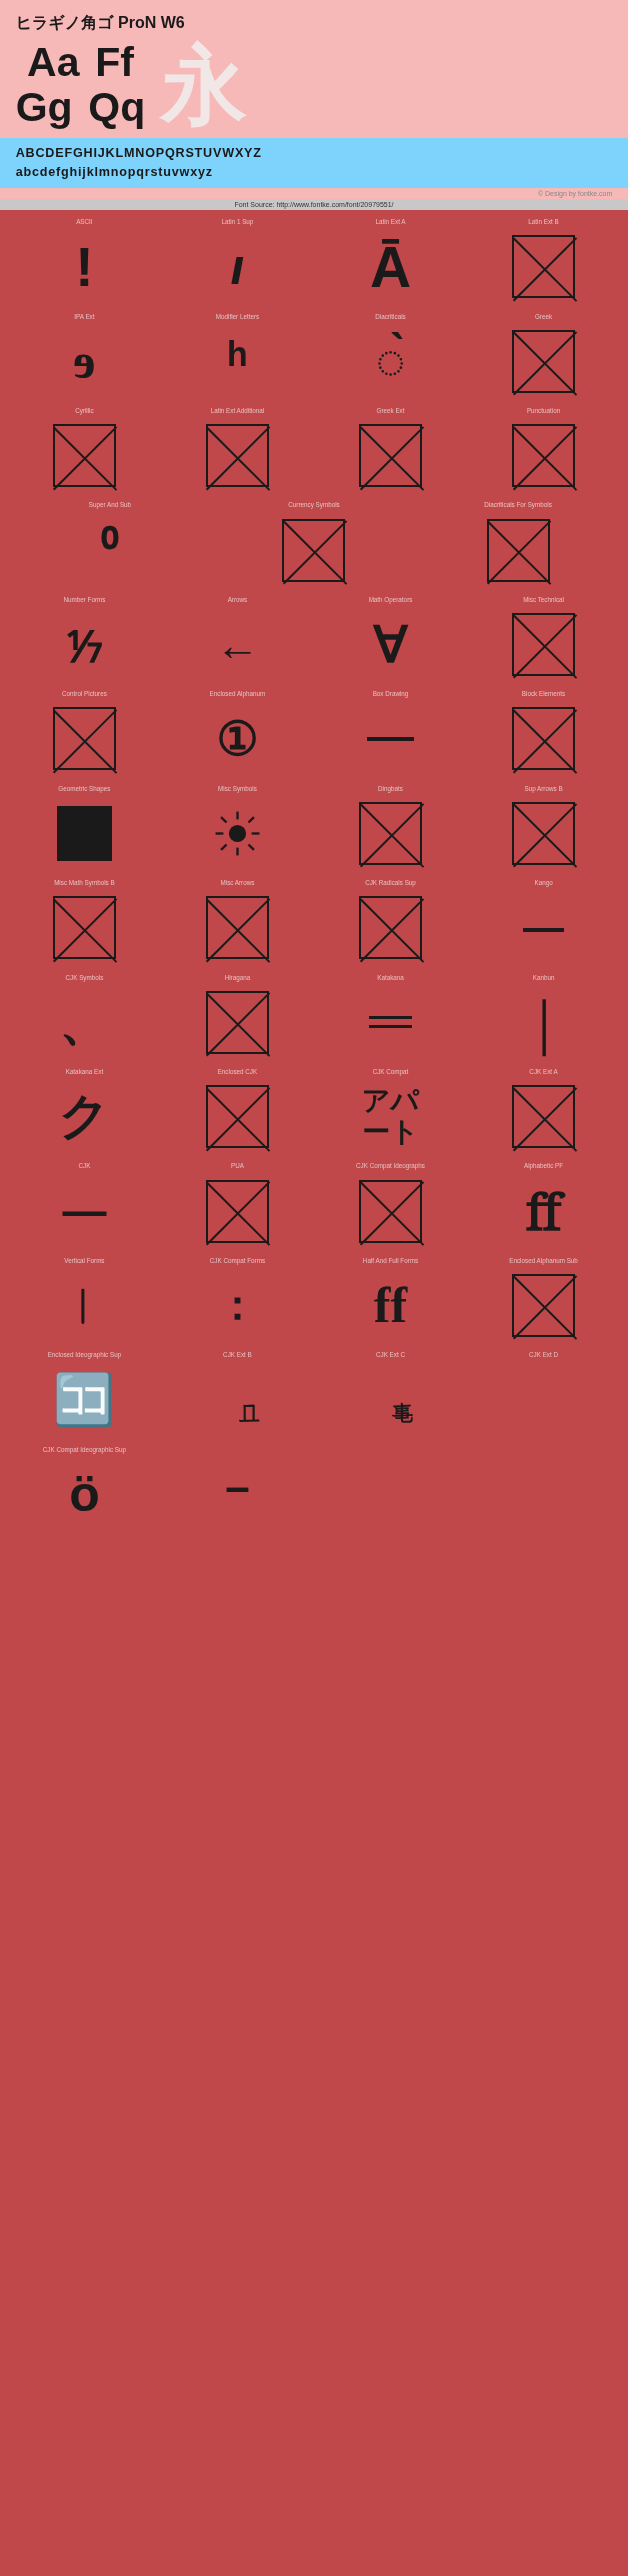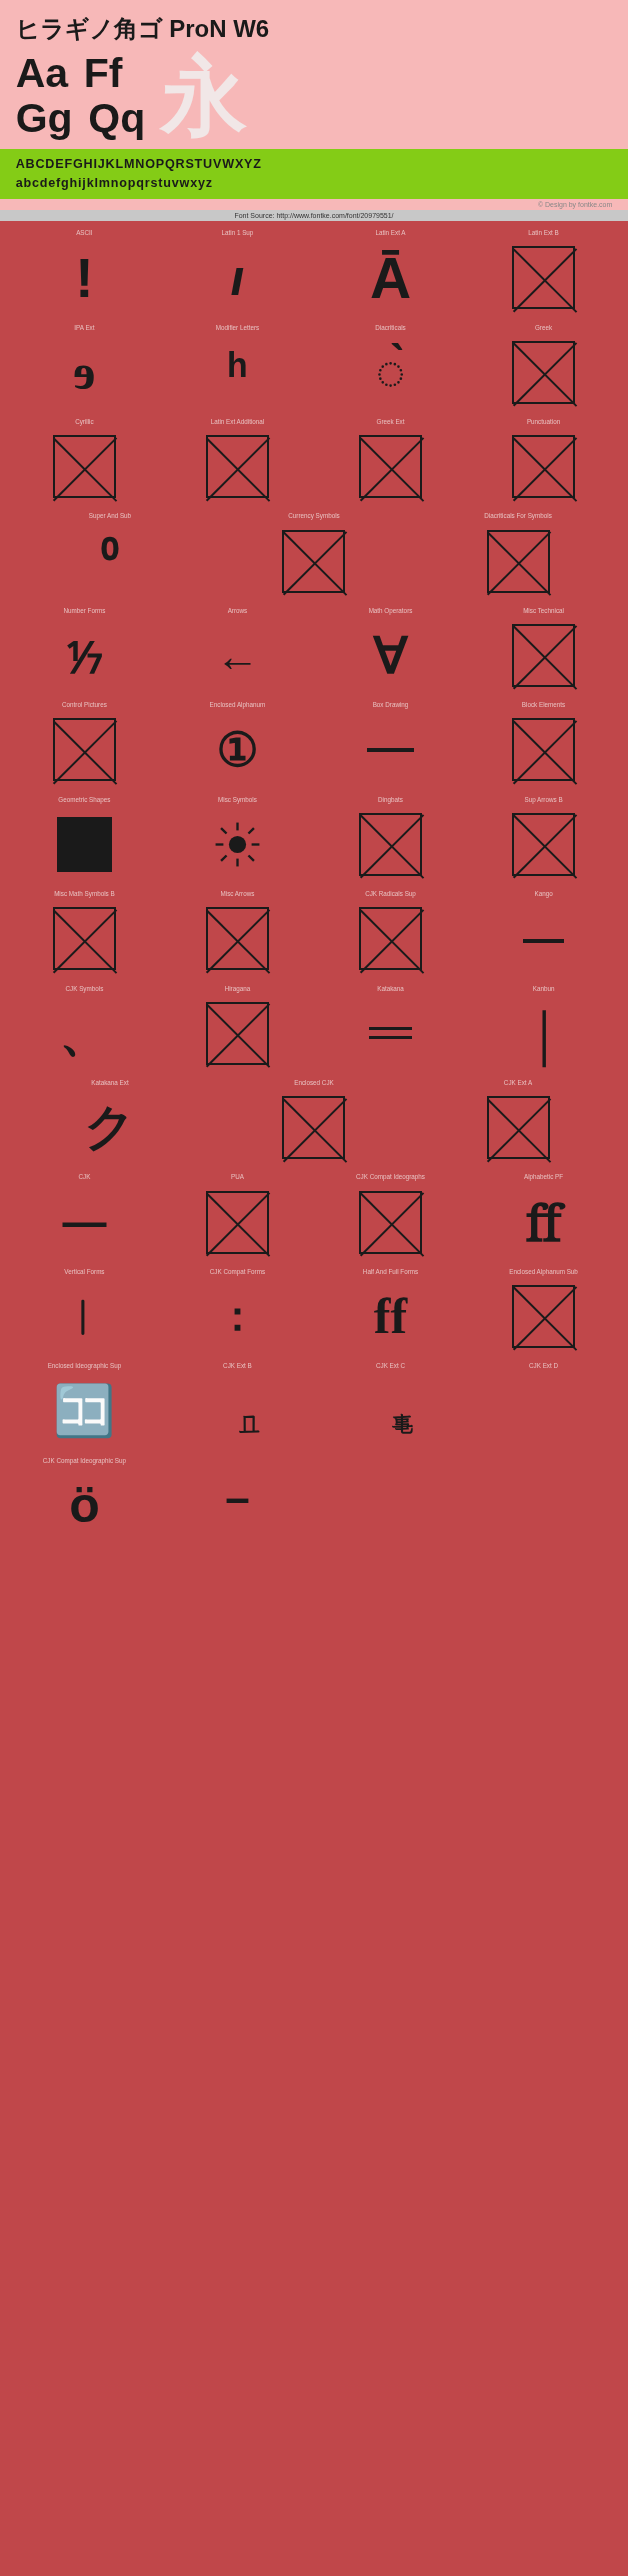--- a/index.html
+++ b/index.html
@@ -8,55 +8,56 @@
       background: #c0474a;
       font-family: Arial, sans-serif;
     }
 
     
     .header-section {
       background: #f7b8b8;
       padding: 12.6px 15.7px 0 15.7px;
     }
     .font-title {
-      font-size: 24px;
+      font-size: 16px;
       font-weight: bold;
       color: #1a1a1a;
       margin-bottom: 6.3px;
       font-family: Arial, sans-serif;
     }
     .preview-chars {
       display: flex;
       align-items: center;
       gap: 15.7px;
       padding-bottom: 7.9px;
     }
     .preview-left {
       display: flex;
       flex-direction: column;
     }
     .preview-row {
       display: flex;
       gap: 15.7px;
+      justify-content: center;
     }
     .char-preview {
       font-size: 41px;
       font-weight: 900;
       color: #1a1a1a;
       line-height: 1.1;
     }
     .char-preview-large {
       font-size: 86px;
       font-weight: 900;
       color: #f0f0f0;
       line-height: 1;
       opacity: 0.85;
     }
     .alphabet-section {
-      background: #84cc16;
+      background: #7dd3fc;
       padding: 6.3px 15.7px;
     }
     .alphabet-row {
       font-size: 12.6px;
       font-weight: 700;
       color: #1a1a1a;
       letter-spacing: 0.8px;
       line-height: 1.5;
     }
     .credit-row {
@@ -446,20 +447,29 @@
         <span style="font-size:50px;font-weight:900;color:#1a1a1a;">ク</span>
       </div>
     </div>
     <div class="grid-cell">
       <div class="cell-label">Enclosed CJK</div>
       <div class="cell-glyph">
         <div class="xbox"></div>
       </div>
     </div>
     <div class="grid-cell">
+      <div class="cell-label">CJK Compat</div>
+      <div class="cell-glyph">
+        <div style="display:flex;flex-direction:column;align-items:center;">
+          <span style="font-size:28px;font-weight:900;color:#1a1a1a;line-height:1.1;">アパ</span>
+          <span style="font-size:28px;font-weight:900;color:#1a1a1a;line-height:1.1;">ート</span>
+        </div>
+      </div>
+    </div>
+    <div class="grid-cell">
       <div class="cell-label">CJK Ext A</div>
       <div class="cell-glyph">
         <div class="xbox"></div>
       </div>
     </div>
   </div>
 
   <div class="grid-row">
     <div class="grid-cell">
       <div class="cell-label">CJK</div>

